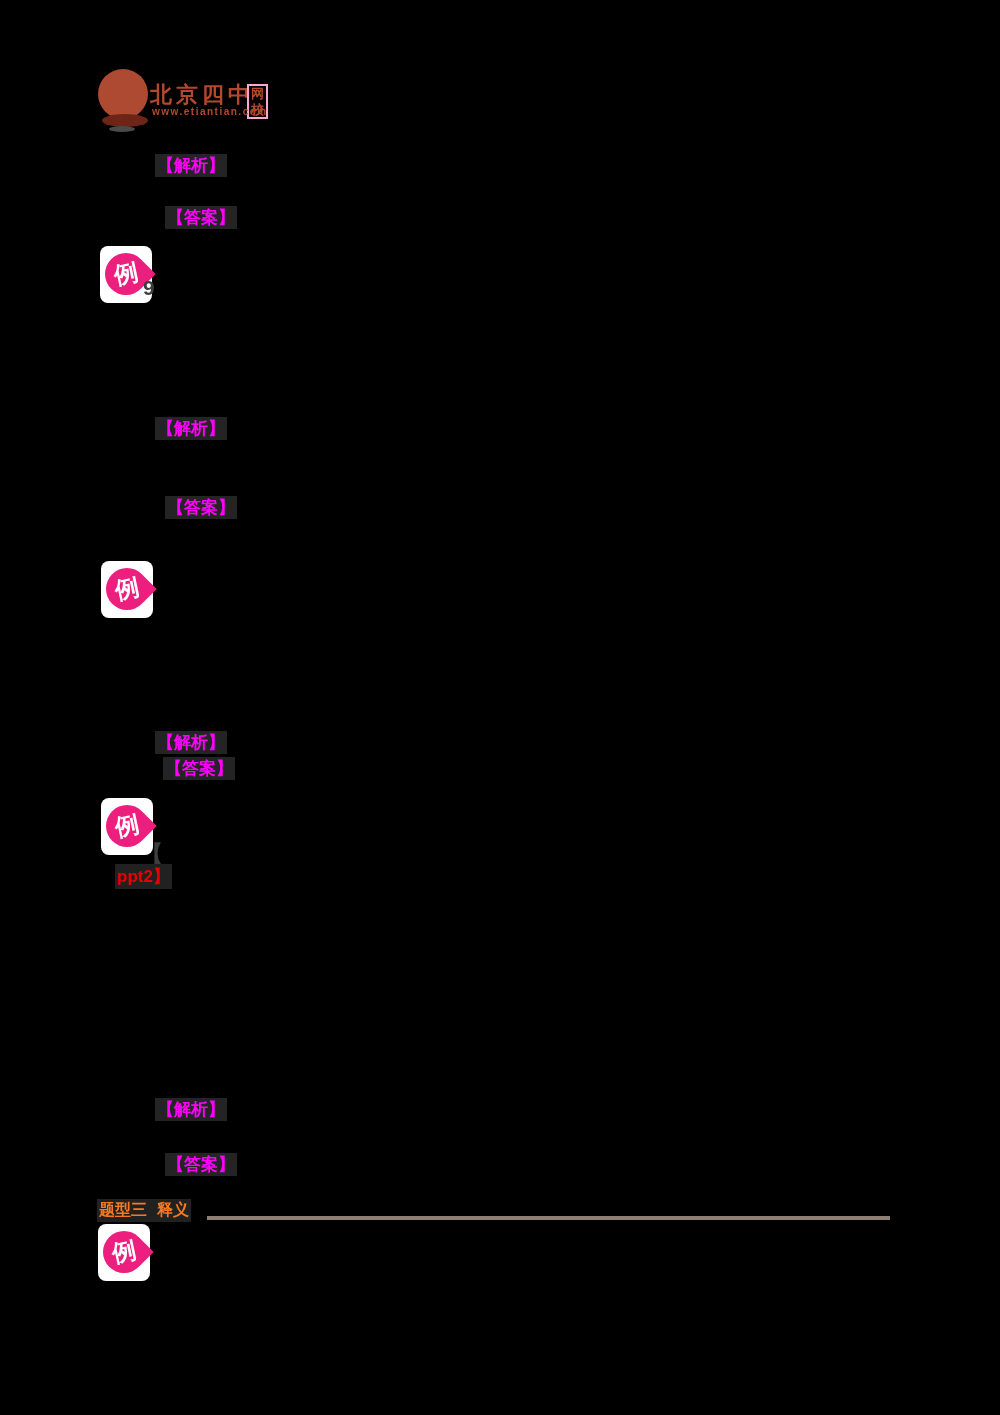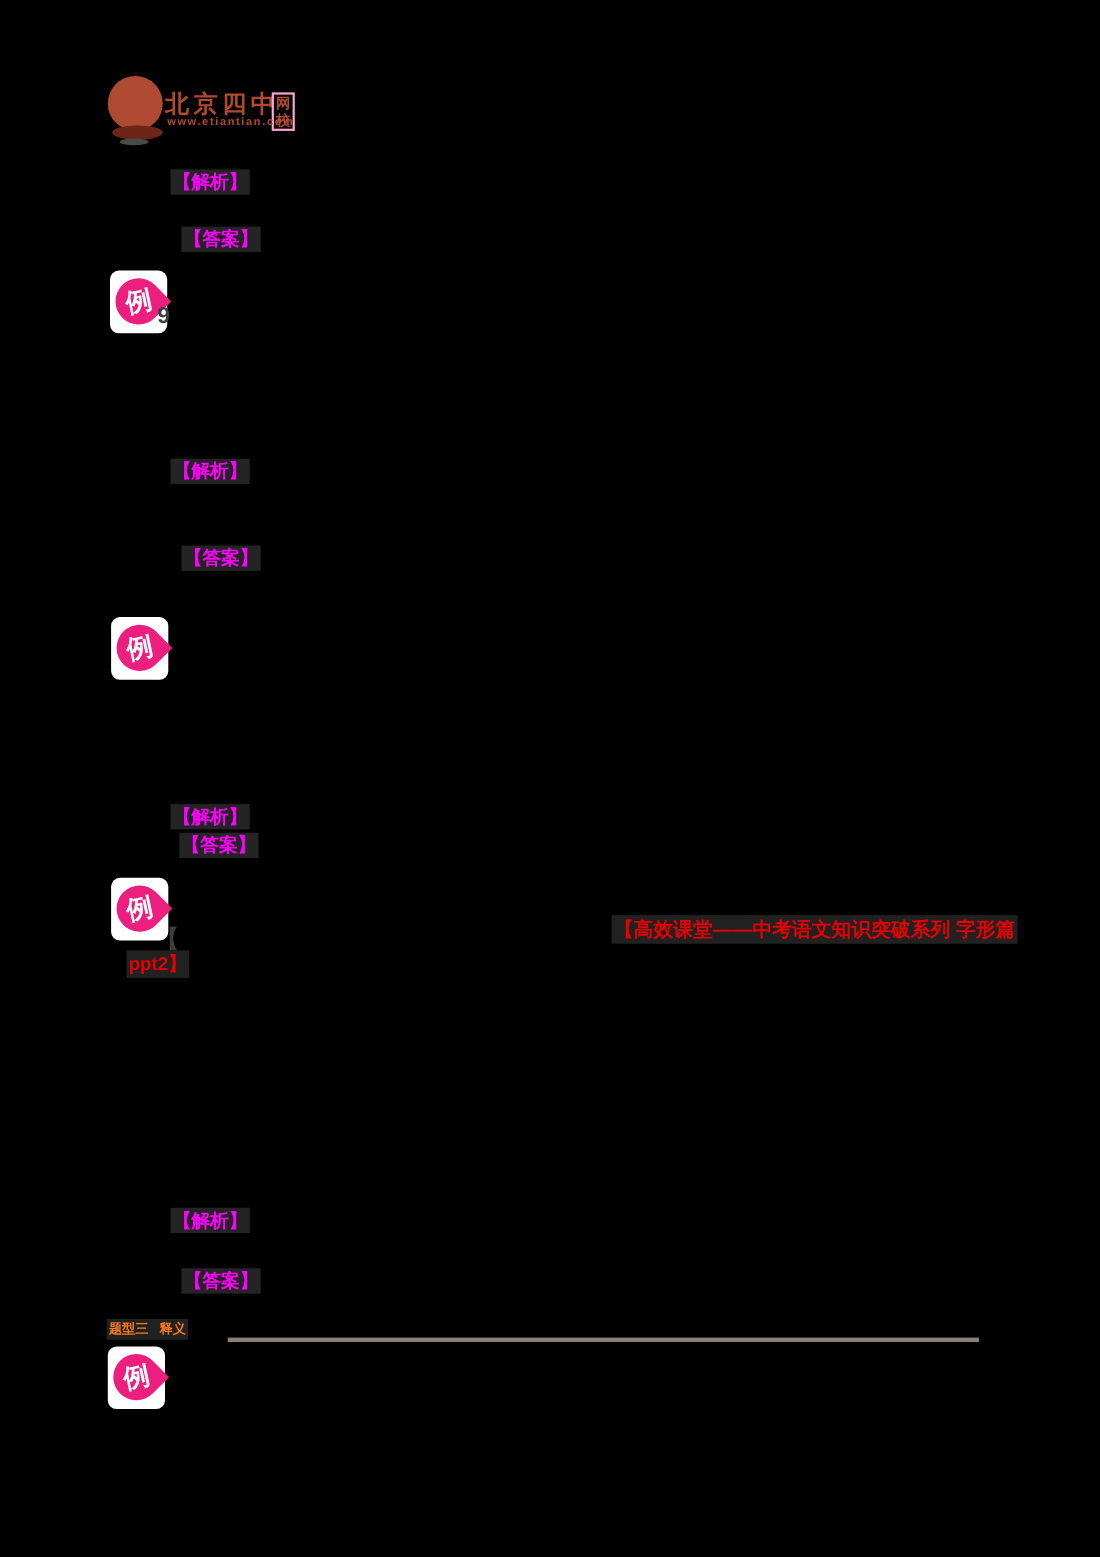--- a/index.html
+++ b/index.html
@@ -28,21 +28,21 @@
   .petal-glyph{display:block;transform:rotate(-57deg);color:#ffffff;
                font-size:24px;font-weight:bold;}
 
   
   .red-line{color:#e60000;font-weight:bold;white-space:nowrap;
             background:rgba(130,130,130,0.25);padding:1px 2px;}
   .red-main{font-size:18px;}
   .red-frag{font-size:17px;}
 
   
-  .orange{color:#f47920;font-size:12px;font-weight:bold;white-space:nowrap;
+  .orange{color:#f47920;font-size:16px;font-weight:bold;white-space:nowrap;
           background:rgba(130,130,130,0.25);padding:1px 2px;}
   .orange .gap{display:inline-block;width:10px;}
   .rule{height:4px;background:#8d8073;}
 
   
   .ghost{color:#3d3d3d;font-weight:bold;white-space:nowrap;}
 </style>
 </head>
 <body>
 
@@ -76,21 +76,20 @@
 
   <div class="abs mag" style="left:136px;top:731px;">【解析】</div>
   <div class="abs mag" style="left:144px;top:757px;">【答案】</div>
   <div class="abs badge-card" style="left:101px;top:798px;">
     <div class="petal">
       <span class="petal-glyph">例</span>
     </div>
   </div>
   <div class="abs ghost" style="left:141px;top:839px;font-size:22px;">【</div>
 
-  <div class="abs red-line red-main" style="left:556px;top:832px;">【高效课堂——中考语文知识突破系列 字形篇</div>
   <div class="abs red-line red-frag" style="left:98px;top:864px;margin-left:17px;">ppt2】</div>
 
   <div class="abs mag" style="left:136px;top:1098px;">【解析】</div>
   <div class="abs mag" style="left:146px;top:1153px;">【答案】</div>
 
   <div class="abs orange" style="left:97px;top:1199px;">
     <span>题型三</span><span class="gap"></span><span>释义</span>
   </div>
   <div class="abs rule" style="left:207px;top:1216px;width:683px;"></div>
 

